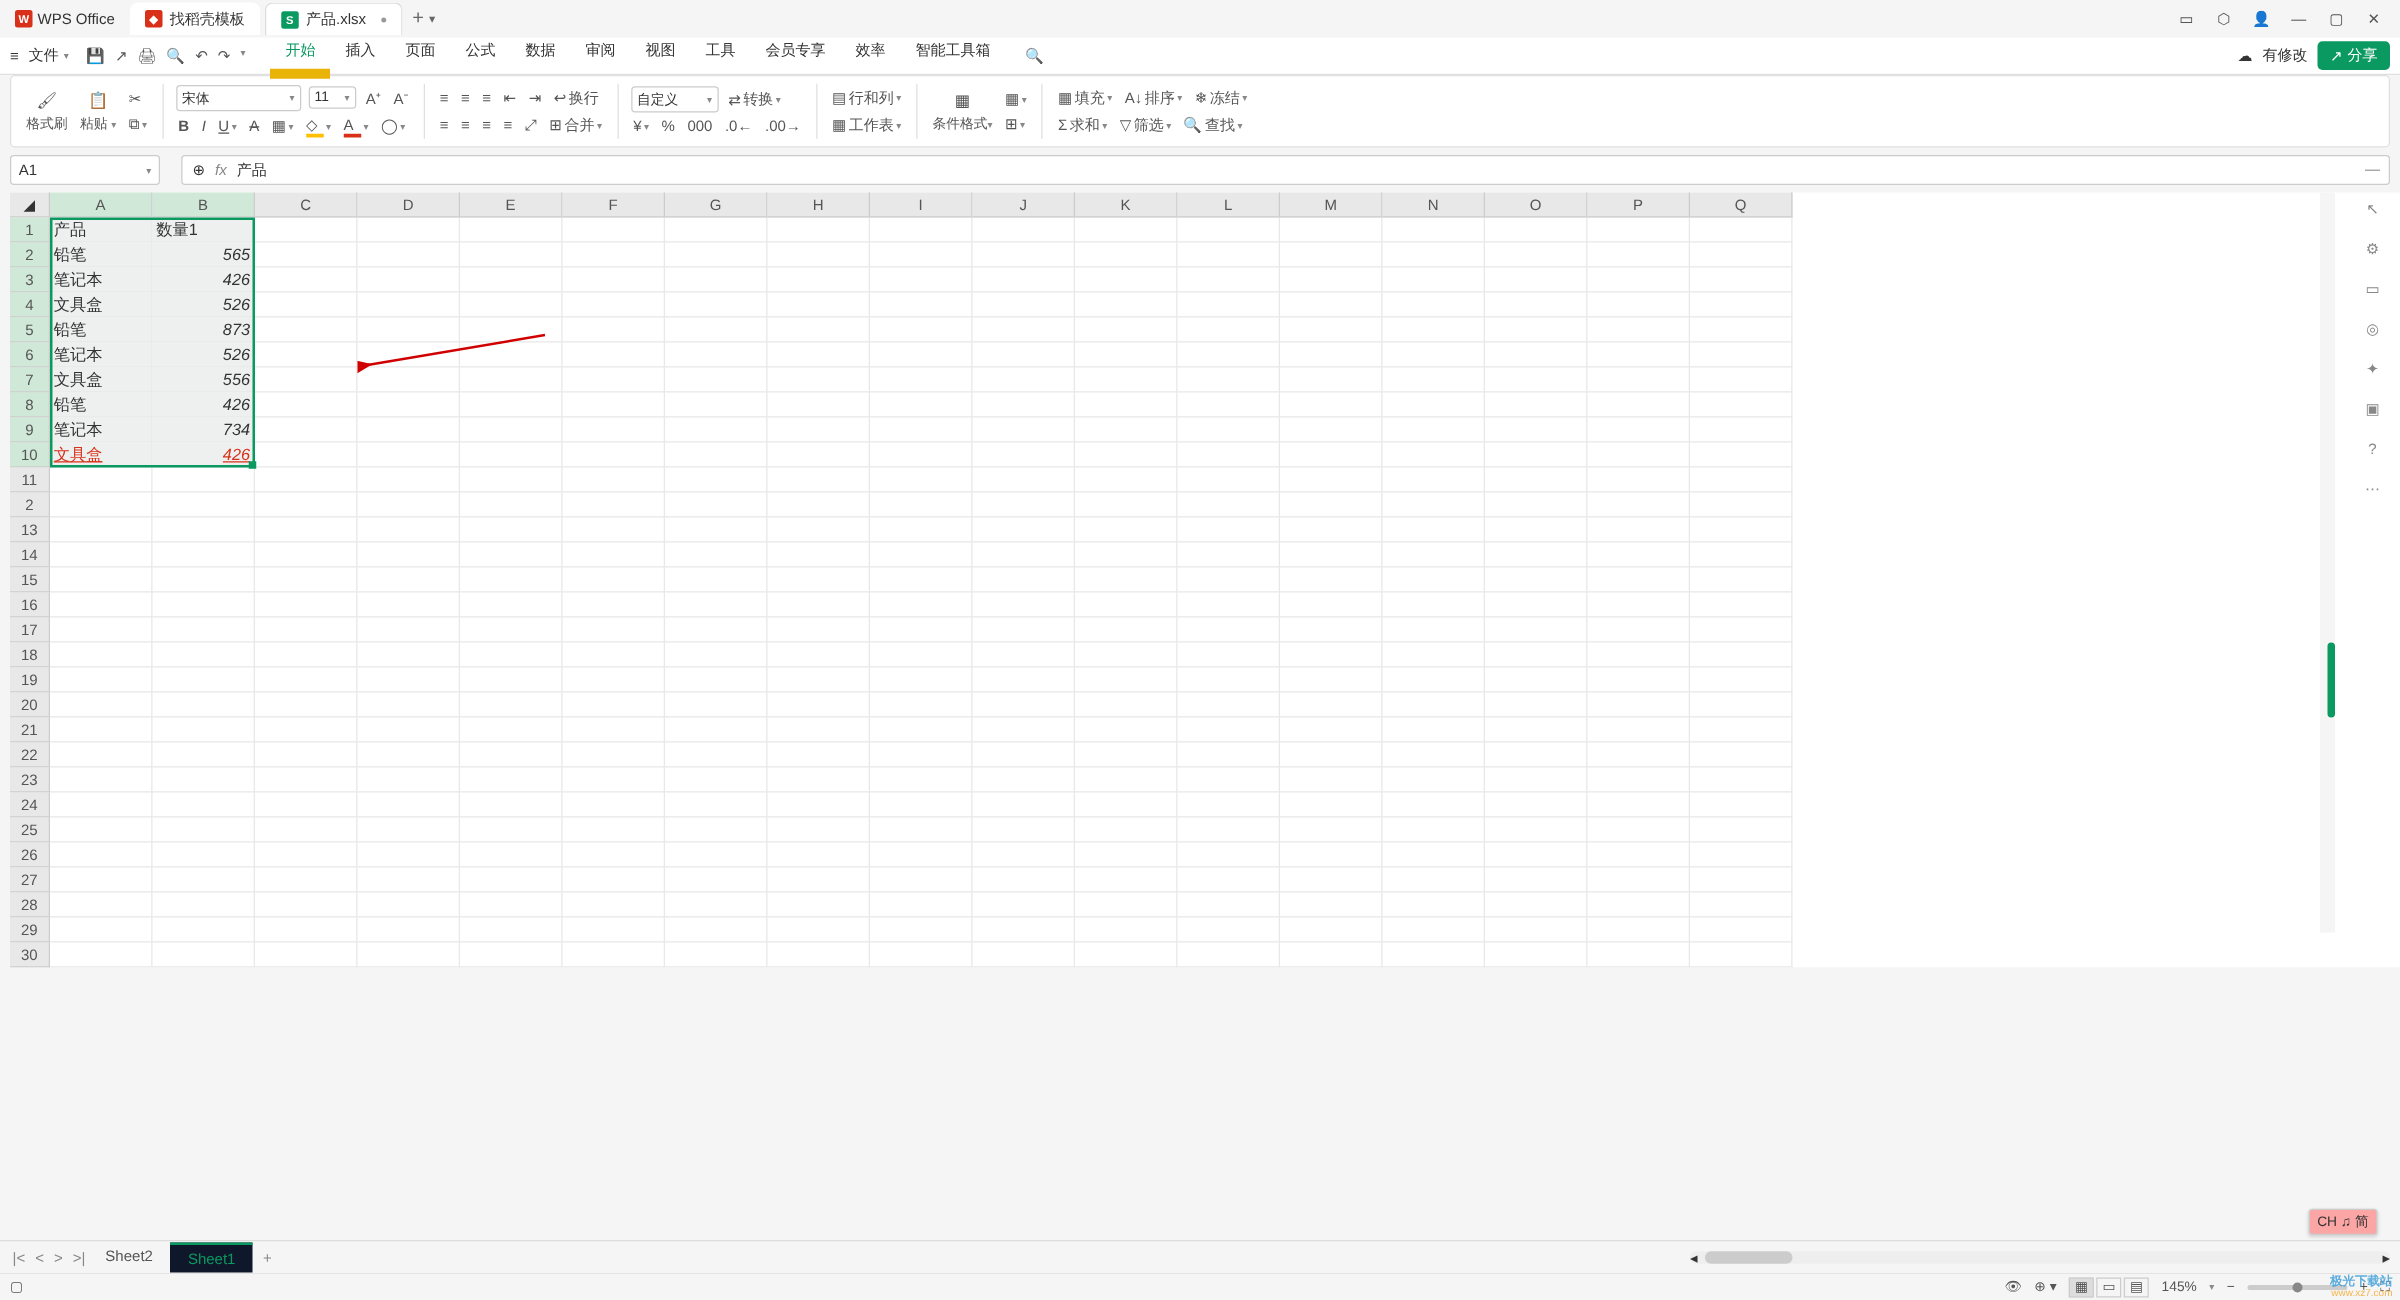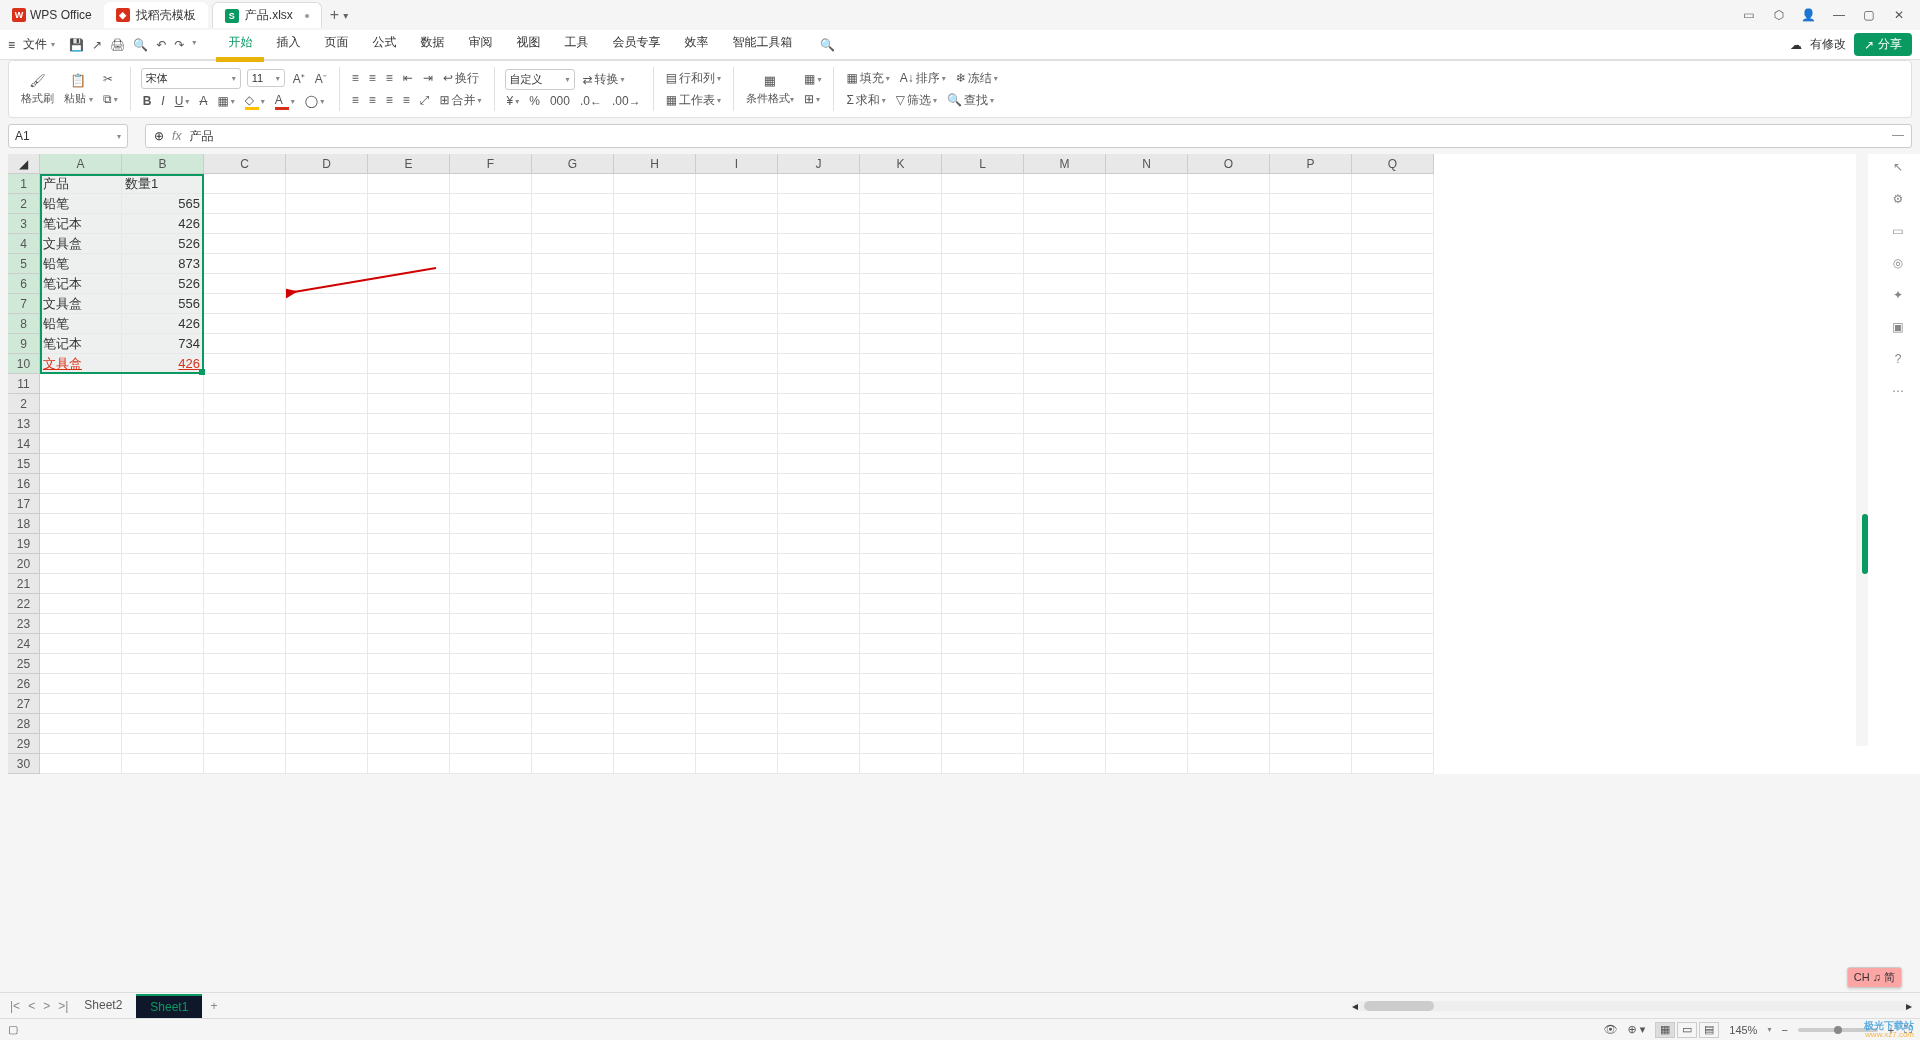--- a/index.html
+++ b/index.html
@@ -19,21 +19,21 @@
 .title-spacer { flex:1; }
 .title-ctrl { display:flex; gap:12px; padding-right:8px; }
 .tc-btn { width:18px; height:18px; display:flex; align-items:center; justify-content:center; color:#555; cursor:pointer; }
 
 .menubar { height:30px; background:#fff; border-bottom:1px solid #e0e0e0; display:flex; align-items:center; padding:0 8px; gap:2px; }
 .menu-file { display:flex; align-items:center; gap:4px; padding:0 6px; }
 .qat { display:flex; gap:8px; margin-left:6px; color:#555; }
 .qat span { cursor:pointer; }
 .tab-strip { display:flex; margin-left:18px; }
 .mtab { padding:6px 12px; cursor:pointer; color:#333; }
-.mtab.active { color:#0a9960; border-bottom:5px solid #eab308; font-weight:500; }
+.mtab.active { color:#0a9960; border-bottom:8px solid #eab308; font-weight:500; }
 .menu-right { margin-left:auto; display:flex; align-items:center; gap:8px; }
 .share-btn { background:#0a9960; color:#fff; padding:3px 10px; border-radius:4px; display:flex; align-items:center; gap:4px; cursor:pointer; }
 
 .ribbon { height:58px; background:#fff; border:1px solid #e0e0e0; margin:0 8px; border-radius:4px; display:flex; align-items:center; padding:4px 6px; gap:2px; }
 .rgroup { display:flex; flex-direction:column; gap:3px; padding:0 4px; }
 .rgroup-row { display:flex; gap:6px; align-items:center; }
 .sep { width:1px; height:44px; background:#e0e0e0; margin:0 4px; }
 .rbtn { display:flex; align-items:center; gap:2px; cursor:pointer; color:#555; padding:1px 2px; }
 .rbtn-lg { flex-direction:column; gap:2px; font-size:11px; }
 .font-sel { border:1px solid #ccc; padding:2px 4px; font-size:11px; width:100px; border-radius:3px; display:flex; justify-content:space-between; align-items:center; }
@@ -53,21 +53,21 @@
 .corner { width:32px; height:20px; background:#e8e8e8; border-right:1px solid #ccc; border-bottom:1px solid #ccc; display:flex; align-items:center; justify-content:center; }
 .col-headers { display:flex; height:20px; }
 .ch { width:82px; border-right:1px solid #ccc; border-bottom:1px solid #ccc; background:#e8e8e8; display:flex; align-items:center; justify-content:center; font-size:12px; color:#555; }
 .ch.sel { background:#d0e8d8; }
 .row-headers { display:flex; flex-direction:column; }
 .rh { width:32px; height:20px; border-right:1px solid #ccc; border-bottom:1px solid #ccc; background:#e8e8e8; display:flex; align-items:center; justify-content:center; font-size:12px; color:#555; }
 .rh.sel { background:#d0e8d8; }
 .cells { position:relative; }
 .cell-row { display:flex; }
 .cell { width:82px; height:20px; border-right:1px solid #e8e8e8; border-bottom:1px solid #e8e8e8; font-size:13px; padding:0 3px; display:flex; align-items:center; overflow:hidden; }
-.cell.num { justify-content:flex-end; }
+.cell.num { justify-content:flex-end;font-style:italic; }
 .cell.hl { background:#eef0ef; }
 .cell.link { color:#d9301a; text-decoration:underline; }
 .selection { position:absolute; border:2px solid #0a9960; pointer-events:none; }
 .sel-handle { position:absolute; width:6px; height:6px; background:#0a9960; bottom:-3px; right:-3px; }
 .arrow-annot { position:absolute; pointer-events:none; }
 .vscroll { position:absolute; right:52px; top:0; width:12px; bottom:28px; background:#f5f5f5; }
 .vthumb { position:absolute; right:0; width:6px; background:#ccc; border-radius:3px; }
 
 .sheet-tabs { position:fixed; bottom:22px; left:0; right:0; height:26px; background:#f5f5f5; display:flex; align-items:center; border-top:1px solid #ddd; padding:0 8px; }
 .nav-arrows { display:flex; gap:4px; color:#888; }

